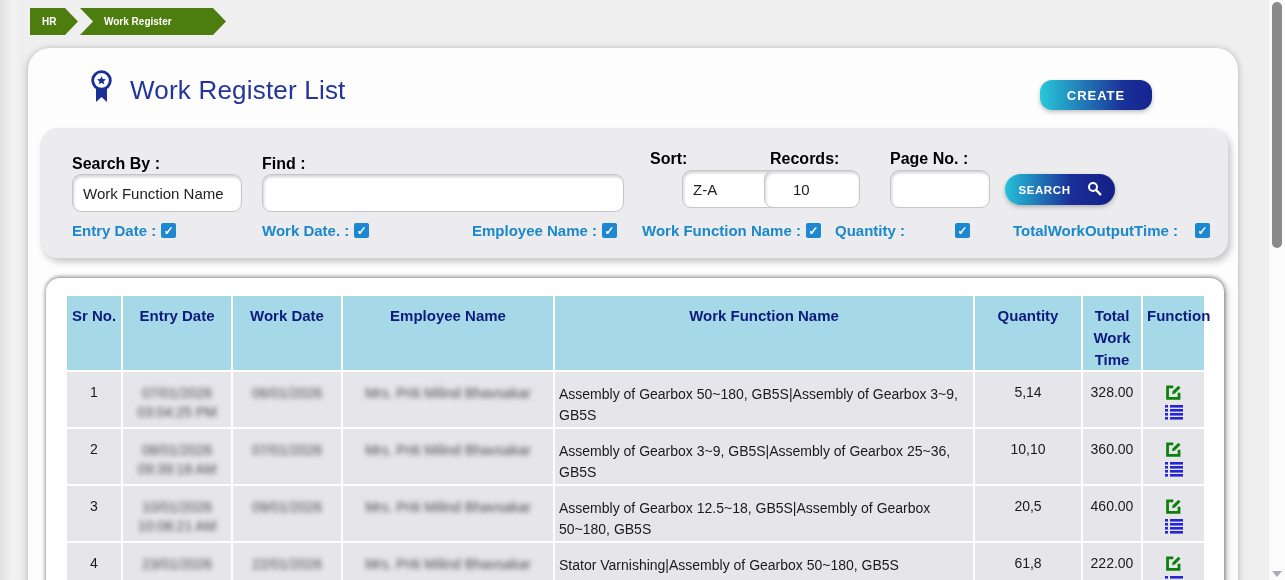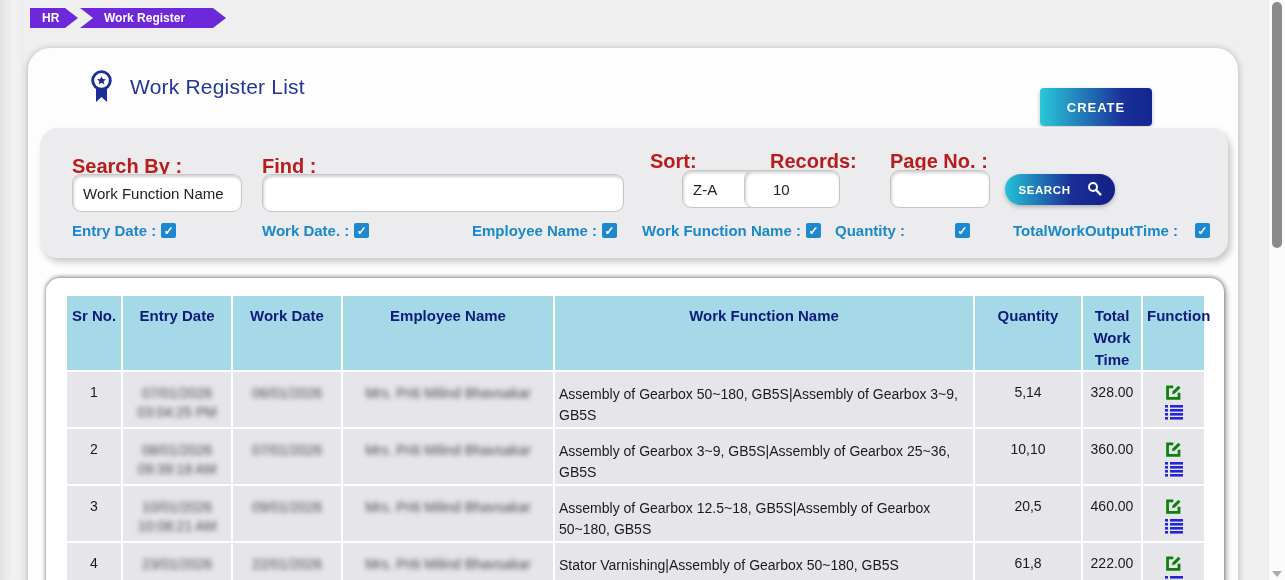--- a/index.html
+++ b/index.html
@@ -10,75 +10,75 @@
     position: relative;
   }
   
   .left-strip {
     position: absolute; left: 0; top: 0; width: 24px; height: 100%;
     background: linear-gradient(90deg,#e2e2e3 0%, #f3f3f4 55%, #ececed 100%);
   }
   
   .breadcrumb { position: absolute; left: 30px; top: 8px; height: 27px; }
   .crumb {
-    position: absolute; top: 0; height: 20px;
-    background: #6d28d9; color: #fff; font-weight: bold; font-size: 12px;
+    position: absolute; top: 0; height: 27px;
+    background: #4d7c0f; color: #fff; font-weight: bold; font-size: 10px;
     display: flex; align-items: center; cursor: pointer;
   }
   .crumb-first {
     left: 0; width: 48px; padding-left: 12px;
     clip-path: polygon(0 0, calc(100% - 13px) 0, 100% 50%, calc(100% - 13px) 100%, 0 100%);
   }
   .crumb-next {
     left: 50px; width: 146px; padding-left: 24px;
     clip-path: polygon(0 0, calc(100% - 13px) 0, 100% 50%, calc(100% - 13px) 100%, 0 100%, 13px 50%);
   }
   
   .main-card {
     position: absolute; left: 28px; top: 48px; width: 1210px; height: 560px;
     background: #fdfdfe; border-radius: 22px;
     box-shadow: 0 1px 7px rgba(0,0,0,0.28);
   }
   .title-row { position: absolute; left: 32px; top: 22px; width: 1150px; height: 40px; }
   .badge-icon { position: absolute; left: 28px; top: 0px; }
   .page-title {
     position: absolute; left: 70px; top: 5px;
-    font-size: 21px; color: #23349b; letter-spacing: 0.2px;
+    font-size: 26px; color: #23349b; letter-spacing: 0.2px;
   }
   .create-btn {
-    position: absolute; left: 980px; top: 18px; width: 112px; height: 38px;
-    border: none; border-radius: 4px; cursor: pointer;
+    position: absolute; left: 980px; top: 10px; width: 112px; height: 30px;
+    border: none; border-radius: 12px; cursor: pointer;
     background: linear-gradient(90deg, #29c8d9 0%, #1a2f98 75%, #14258f 100%);
     color: #fff; font-weight: bold; font-size: 13px; letter-spacing: 1px;
     font-family: "Liberation Sans", sans-serif;
     box-shadow: 0 2px 4px rgba(0,0,0,0.25);
   }
   
   .filter-panel {
     position: absolute; left: 12px; top: 80px; width: 1188px; height: 130px;
     background: #ececee; border-radius: 18px;
     box-shadow: 3px 4px 7px rgba(0,0,0,0.22), -1px -1px 2px #ffffff;
   }
   .f-label {
-    position: absolute; color: #b91c1c; font-weight: bold; font-size: 20px; white-space: nowrap;
+    position: absolute; color: #000000; font-weight: bold; font-size: 16px; white-space: nowrap;
   }
   .f-input {
     position: absolute; background: #fff; border: 1px solid #c6c6c8; border-radius: 9px;
     box-shadow: inset 1px 2px 3px rgba(0,0,0,0.18);
     font-family: "Liberation Sans", sans-serif; font-size: 15px; color: #222; padding: 0 10px;
   }
   .lbl-searchby { left: 32px;  top: 27px; }
   .lbl-find     { left: 222px; top: 27px; }
   .lbl-sort     { left: 610px; top: 22px; text-align: center; }
   .lbl-records  { left: 730px; top: 22px; }
   .lbl-pageno   { left: 850px; top: 22px; }
   .in-searchby { left: 32px;  top: 46px; width: 170px; height: 38px; }
   .in-find     { left: 222px; top: 46px; width: 362px; height: 38px; }
   .in-sort     { left: 610px; top: 42px; width: 96px;  height: 38px; margin-left: 32px; }
-  .in-records  { left: 704px; top: 42px; width: 96px;  height: 38px; padding-left: 28px; }
+  .in-records  { left: 724px; top: 42px; width: 96px;  height: 38px; padding-left: 28px; }
   .in-pageno   { left: 850px; top: 42px; width: 100px; height: 38px; }
   .search-btn {
     position: absolute; left: 965px; top: 46px; width: 110px; height: 31px;
     border: none; border-radius: 16px; cursor: pointer;
     background: linear-gradient(90deg, #25c2d8 0%, #1b2f98 60%, #121f86 100%);
     color: #fff; font-weight: bold; font-size: 11.5px; letter-spacing: 0.6px;
     font-family: "Liberation Sans", sans-serif;
     display: flex; align-items: center; justify-content: center; gap: 16px;
     box-shadow: 0 2px 4px rgba(0,0,0,0.25);
   }

